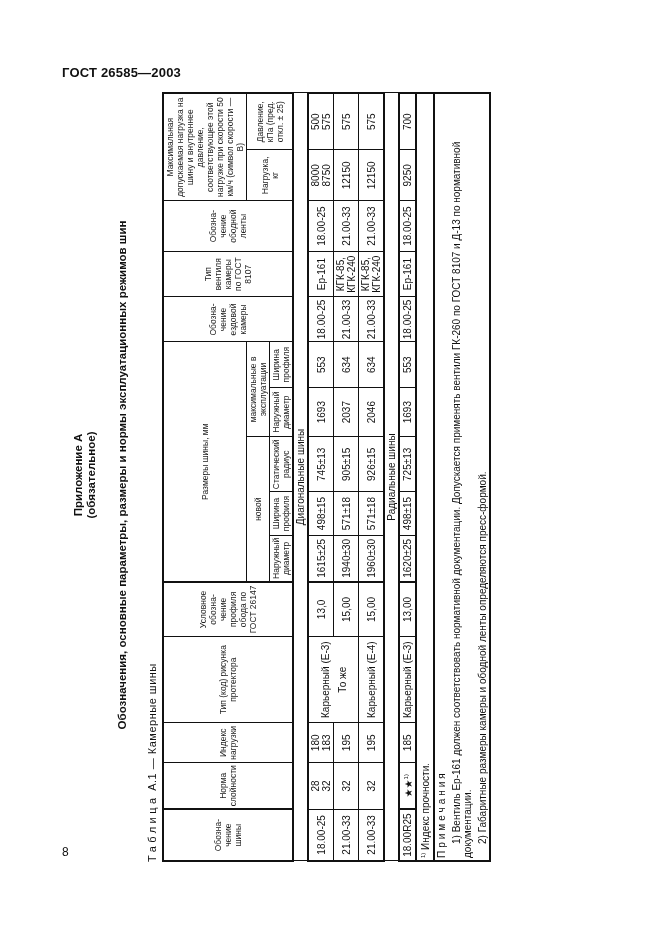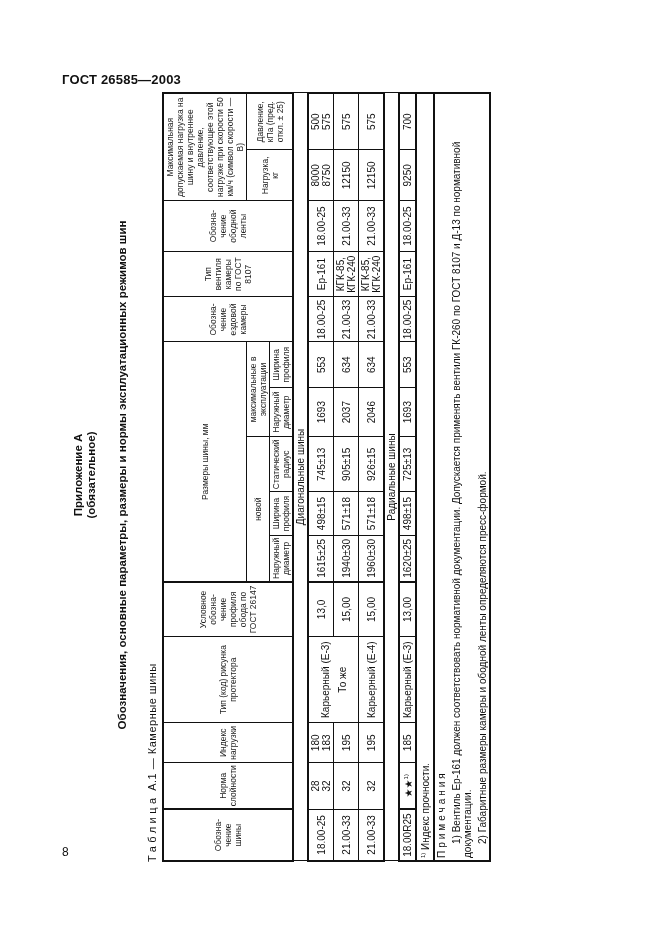--- a/index.html
+++ b/index.html
@@ -1,17 +1,17 @@
 <!DOCTYPE html>
 <html><head>
 <meta charset="utf-8">
 <style>
   html,body{margin:0;padding:0;background:#fff;}
   body{width:661px;height:936px;position:relative;overflow:hidden;font-family:"Liberation Sans",sans-serif;color:#111;}
-  .doc-code{position:absolute;left:62px;top:72px;font-size:13px;font-weight:bold;letter-spacing:0.2px;text-align:center;}
+  .doc-code{position:absolute;left:62px;top:65px;font-size:13px;font-weight:bold;letter-spacing:0.2px;text-align:center;}
   .page-num{position:absolute;left:62px;top:845px;font-size:12px;}
   
   .land{position:absolute;width:790px;height:560px;left:0;top:0;
         transform-origin:0 0;transform:translate(72px,870px) rotate(-90deg);}
   .appx{position:absolute;left:0;width:790px;top:0;text-align:center;font-size:11.5px;font-weight:bold;line-height:13px;}
   .tbl-title{position:absolute;left:0;width:790px;top:44px;text-align:center;font-size:11.5px;font-weight:bold;}
   .tbl-caption{position:absolute;left:8px;top:74px;font-size:11px;letter-spacing:0.5px;}
   .tbl-caption .sp{letter-spacing:3.5px;}
   table.main{position:absolute;left:8px;top:90px;width:770px;border-collapse:collapse;font-size:10px;}
   table.main td,table.main th{border:1px solid #111;text-align:center;vertical-align:middle;padding:1px 2px;line-height:11px;font-weight:normal;}

